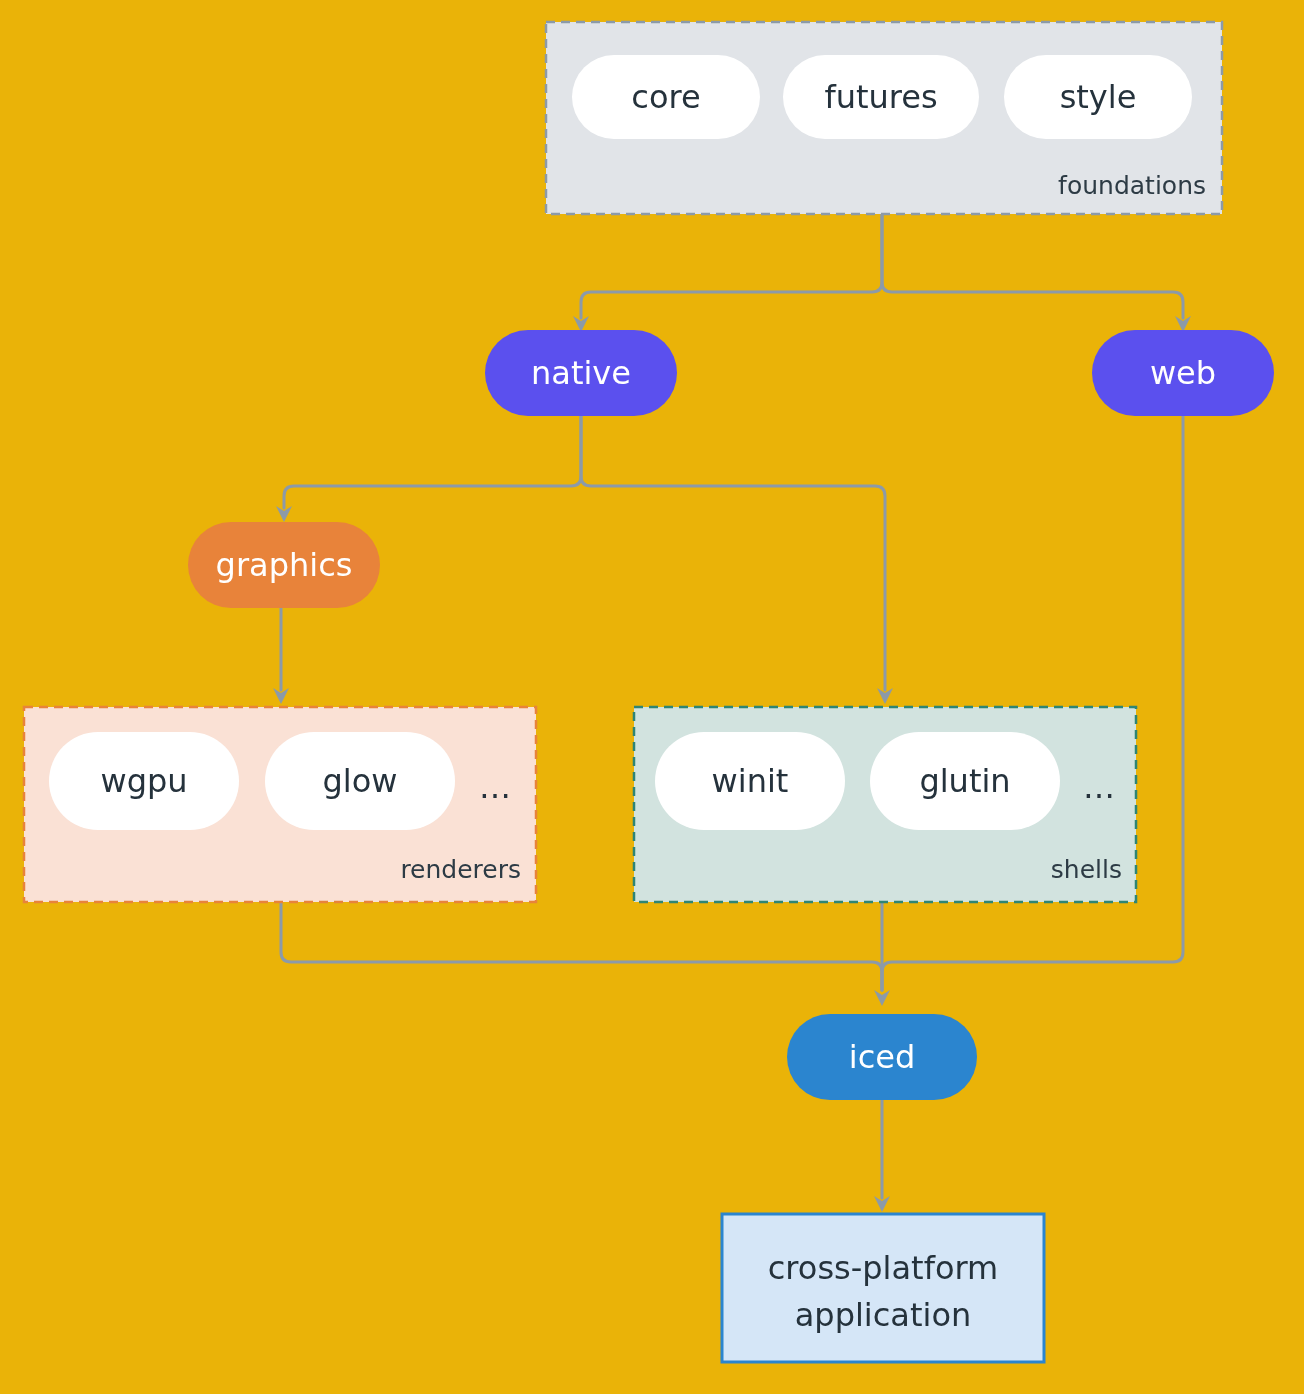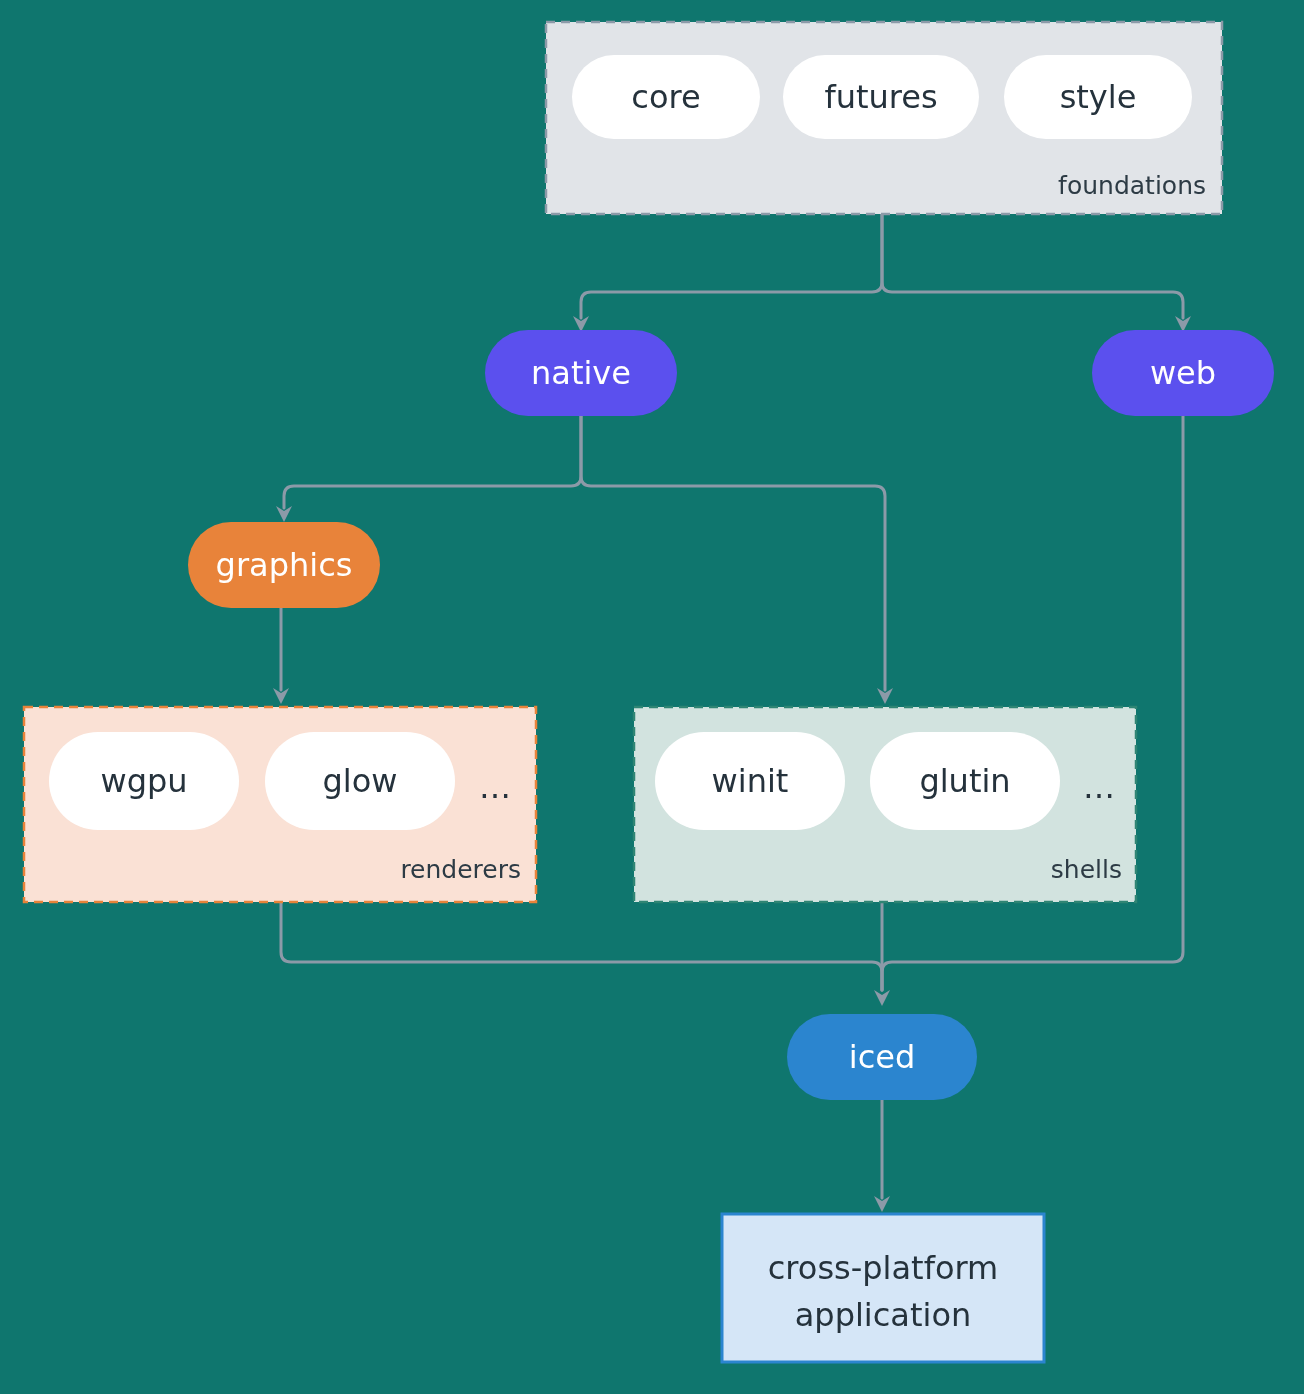--- a/index.html
+++ b/index.html
@@ -4,21 +4,21 @@
 <style>
   html, body {
     margin: 0;
     padding: 0;
     background: #000000;
   }
   #canvas {
     position: relative;
     width: 1304px;
     height: 1394px;
-    background: #0f766e;
+    background: #eab308;
     overflow: hidden;
     font-family: "DejaVu Sans", "Liberation Sans", sans-serif;
   }
   svg#diagram {
     position: absolute;
     inset: 0;
     width: 1304px;
     height: 1394px;
     display: block;
   }

